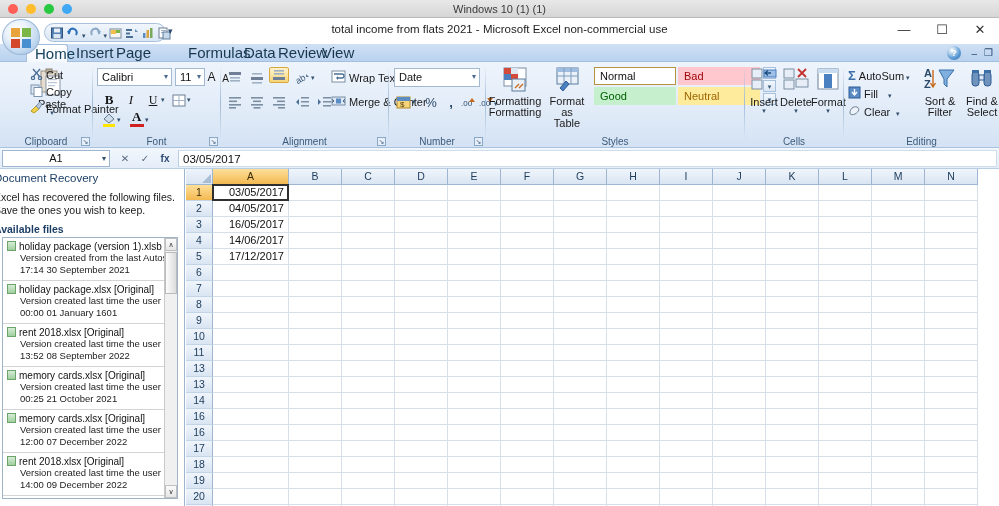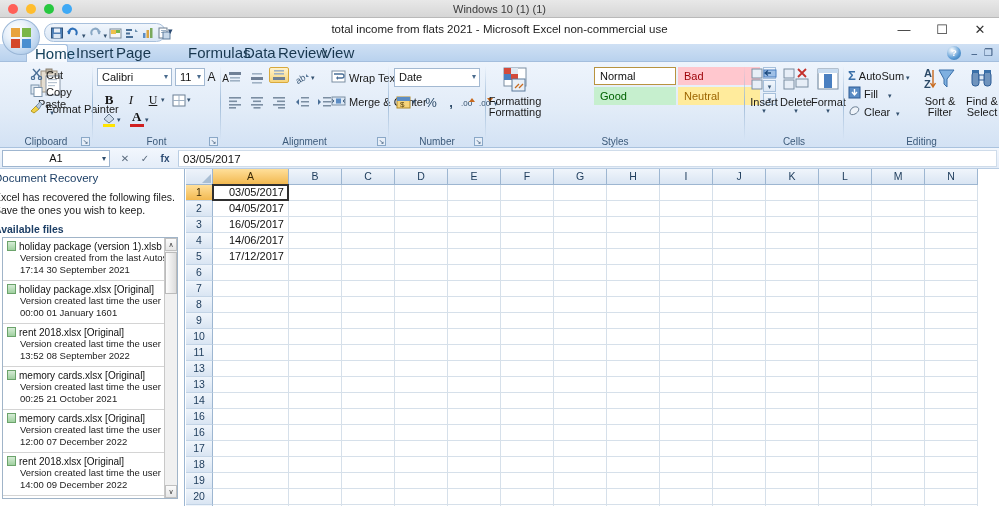--- a/index.html
+++ b/index.html
@@ -637,20 +637,34 @@
             <rect x="4" y="2" width="7" height="6" fill="#d44a3a"></rect>
             <rect x="11" y="2" width="7" height="6" fill="#dfe8f2"></rect>
             <rect x="4" y="8" width="7" height="6" fill="#4a7fc0"></rect>
             <rect x="11" y="8" width="7" height="6" fill="#d44a3a"></rect>
             <rect x="12" y="13" width="13" height="12" fill="#e9f0f8" stroke="#5b7b9c"></rect>
             <path d="M15 22 L19 18 M19 22 L23 18" stroke="#c86a1e" stroke-width="1.3"></path>
           </svg>
         </span>
         <span style="display:block;line-height:11px;">Formatting</span>
         <span style="display:block;line-height:11px;">Formatting</span>
+      </div>
+      <div class="cellbtn" style="left:57px; top:4px; width:48px;">
+        <span class="big">
+          <svg width="30" height="28" viewBox="0 0 30 28">
+            <rect x="5" y="2" width="21" height="16" fill="#eaf1f9" stroke="#5b7b9c"></rect>
+            <rect x="5" y="2" width="21" height="4" fill="#9fbde0"></rect>
+            <line x1="12" y1="2" x2="12" y2="18" stroke="#7d9cbe"></line>
+            <line x1="19" y1="2" x2="19" y2="18" stroke="#7d9cbe"></line>
+            <line x1="5" y1="10" x2="26" y2="10" stroke="#7d9cbe"></line>
+            <path d="M8 22 L14 15 L17 18 L11 25 Z" fill="#4a7fc0" stroke="#2e5d96"></path>
+          </svg>
+        </span>
+        <span style="display:block;line-height:11px;">Format as</span>
+        <span style="display:block;line-height:11px;">Table</span>
       </div>
 
       <div class="style-cell" id="style-normal" style="left:108px; top:5px;">Normal</div>
       <div class="style-cell" id="style-bad" style="left:192px; top:5px;">Bad</div>
       <div class="style-cell" id="style-good" style="left:108px; top:25px;">Good</div>
       <div class="style-cell" id="style-neutral" style="left:192px; top:25px;">Neutral</div>
 
       <div class="gal-scroll" style="left:277px; top:5px;">▴</div>
       <div class="gal-scroll" style="left:277px; top:18px;">▾</div>
       <div class="gal-scroll" style="left:277px; top:31px;">▾</div>

